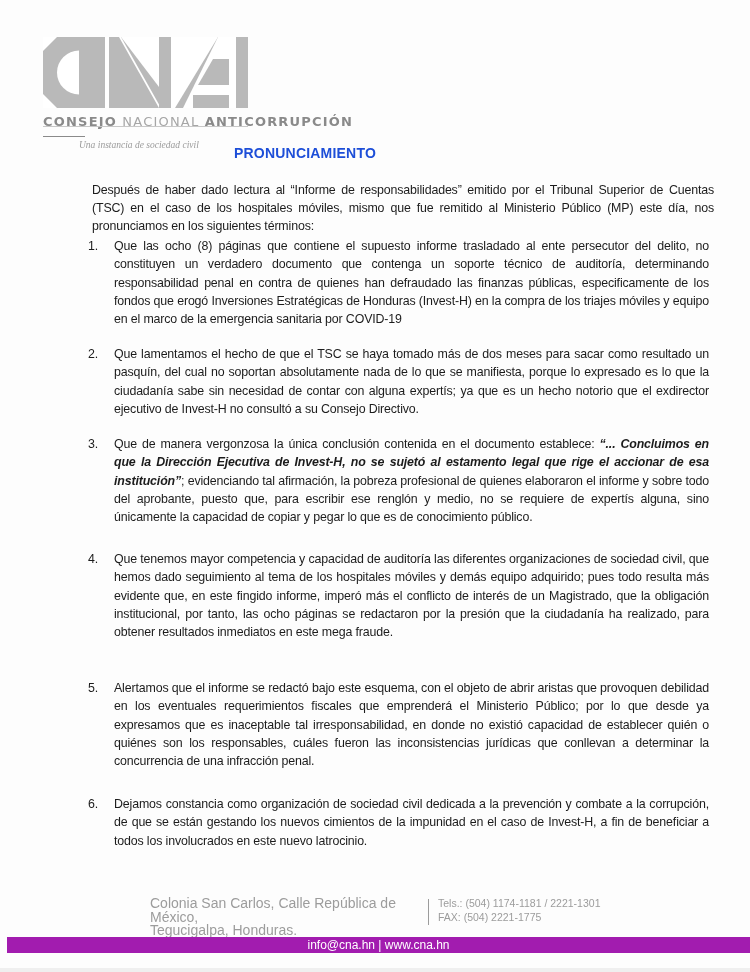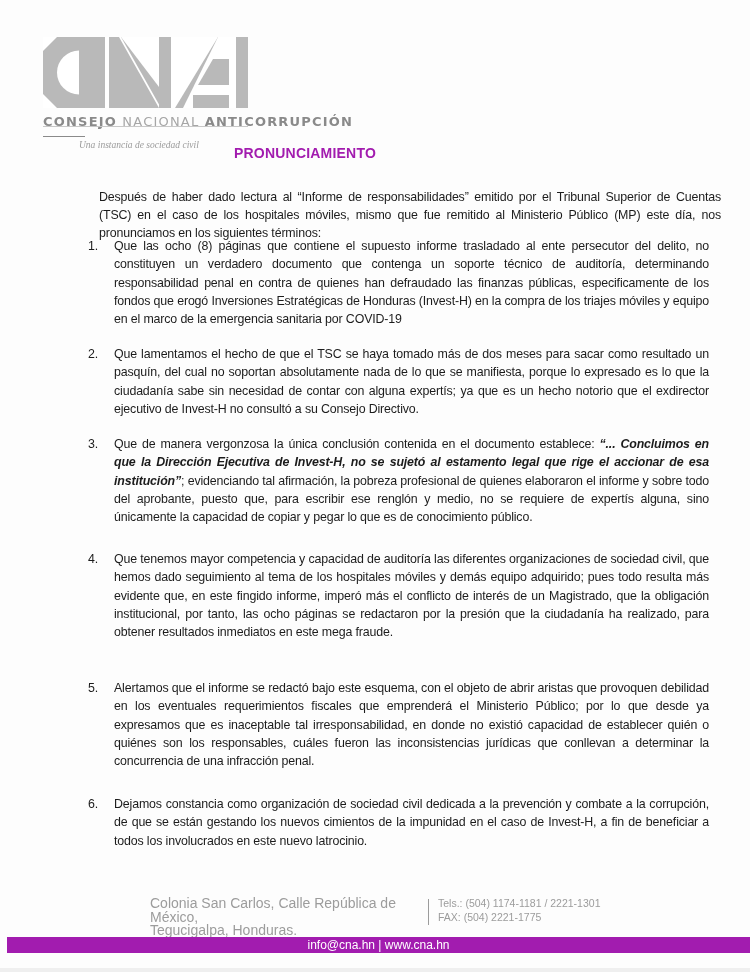--- a/index.html
+++ b/index.html
@@ -76,21 +76,21 @@
 
     .title {
       position: absolute;
       left: 0;
       width: 610px;
       top: 145px;
       text-align: center;
       font-weight: bold;
       font-size: 14px;
       letter-spacing: 0.2px;
-      color: #a21caf;
+      color: #1d4ed8;
     }
 
     .intro {
       position: absolute;
       left: 87px;
       top: 176px;
       width: 622px;
       font-size: 12.4px;
       line-height: 18px;
       text-align: justify;
@@ -220,21 +220,21 @@
       <span class="w2">NACIONAL</span>
       <span class="w3">ANTICORRUPCIÓN</span>
     </div>
     <div class="logo-rule"></div>
     <div class="logo-tagline-line"></div>
     <div class="logo-tagline">Una instancia de sociedad civil</div>
   </div>
 
   <div class="title">PRONUNCIAMIENTO</div>
 
-  <p class="intro" style="margin:12px">Después de haber dado lectura al “Informe de responsabilidades” emitido por el Tribunal Superior de Cuentas (TSC) en el caso de los hospitales móviles, mismo que fue remitido al Ministerio Público (MP) este día, nos pronunciamos en los siguientes términos:</p>
+  <p class="intro" style="margin:5px">Después de haber dado lectura al “Informe de responsabilidades” emitido por el Tribunal Superior de Cuentas (TSC) en el caso de los hospitales móviles, mismo que fue remitido al Ministerio Público (MP) este día, nos pronunciamos en los siguientes términos:</p>
 
   <div class="item item-1">
     <span class="item-num">1.</span>
     <span>Que las ocho (8) páginas que contiene el supuesto informe trasladado al ente persecutor del delito, no constituyen un verdadero documento que contenga un soporte técnico de auditoría, determinando responsabilidad penal en contra de quienes han defraudado las finanzas públicas, especificamente de los fondos que erogó Inversiones Estratégicas de Honduras (Invest-H) en la compra de los triajes móviles y equipo en el marco de la emergencia sanitaria por COVID-19</span>
   </div>
 
   <div class="item item-2">
     <span class="item-num">2.</span>
     <span>Que lamentamos el hecho de que el TSC se haya tomado más de dos meses para sacar como resultado un pasquín, del cual no soportan absolutamente nada de lo que se manifiesta, porque lo expresado es lo que la ciudadanía sabe sin necesidad de contar con alguna expertís; ya que es un hecho notorio que el exdirector ejecutivo de Invest-H no consultó a su Consejo Directivo.</span>
   </div>

